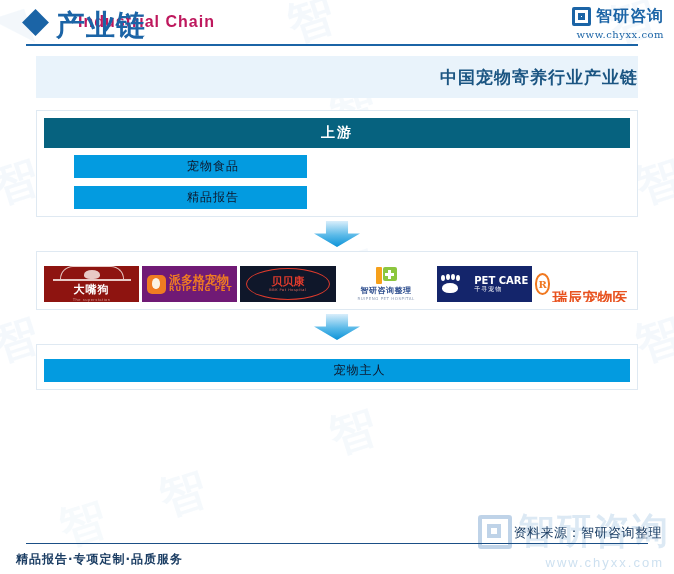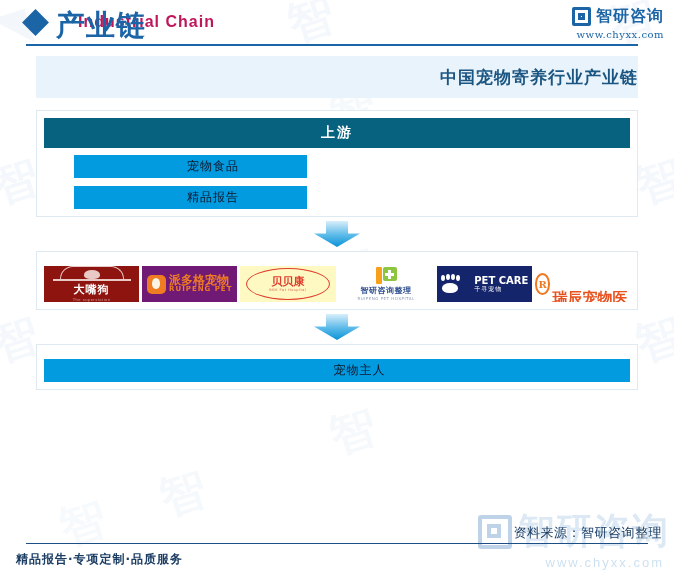--- a/index.html
+++ b/index.html
@@ -143,21 +143,21 @@
 
   
   .logo2{background:#701a75;}
   .logo2 .box{display:flex;align-items:center;gap:3px;}
   .logo2 .sq{width:19px;height:19px;background:#ef7c22;border-radius:5px;position:relative;}
   .logo2 .sq:after{content:"";position:absolute;left:5px;top:3px;width:8px;height:11px;background:#fbf3e4;border-radius:50% 50% 45% 45%;}
   .logo2 .t1{color:#ef7c22;font-size:12px;font-weight:bold;line-height:1.05;letter-spacing:0;}
   .logo2 .t2{color:#ef7c22;font-size:7px;font-weight:bold;letter-spacing:1px;line-height:1.1;}
 
   
-  .logo3{background:#fef9c3;}
+  .logo3{background:#0f172a;}
   .logo3 .oval{
     width:82px;height:30px;border:1.5px solid #e03b2c;border-radius:50%;
     display:flex;flex-direction:column;align-items:center;justify-content:center;
   }
   .logo3 .t1{color:#e03b2c;font-size:11px;font-weight:bold;letter-spacing:0;line-height:1;}
   .logo3 .t2{color:#e06a5c;font-size:3.5px;letter-spacing:.5px;margin-top:1px;}
 
   
   .logo4{background:#ffffff;flex-direction:column;}
   .logo4 .sym{display:flex;align-items:flex-start;gap:1px;height:17px;}

